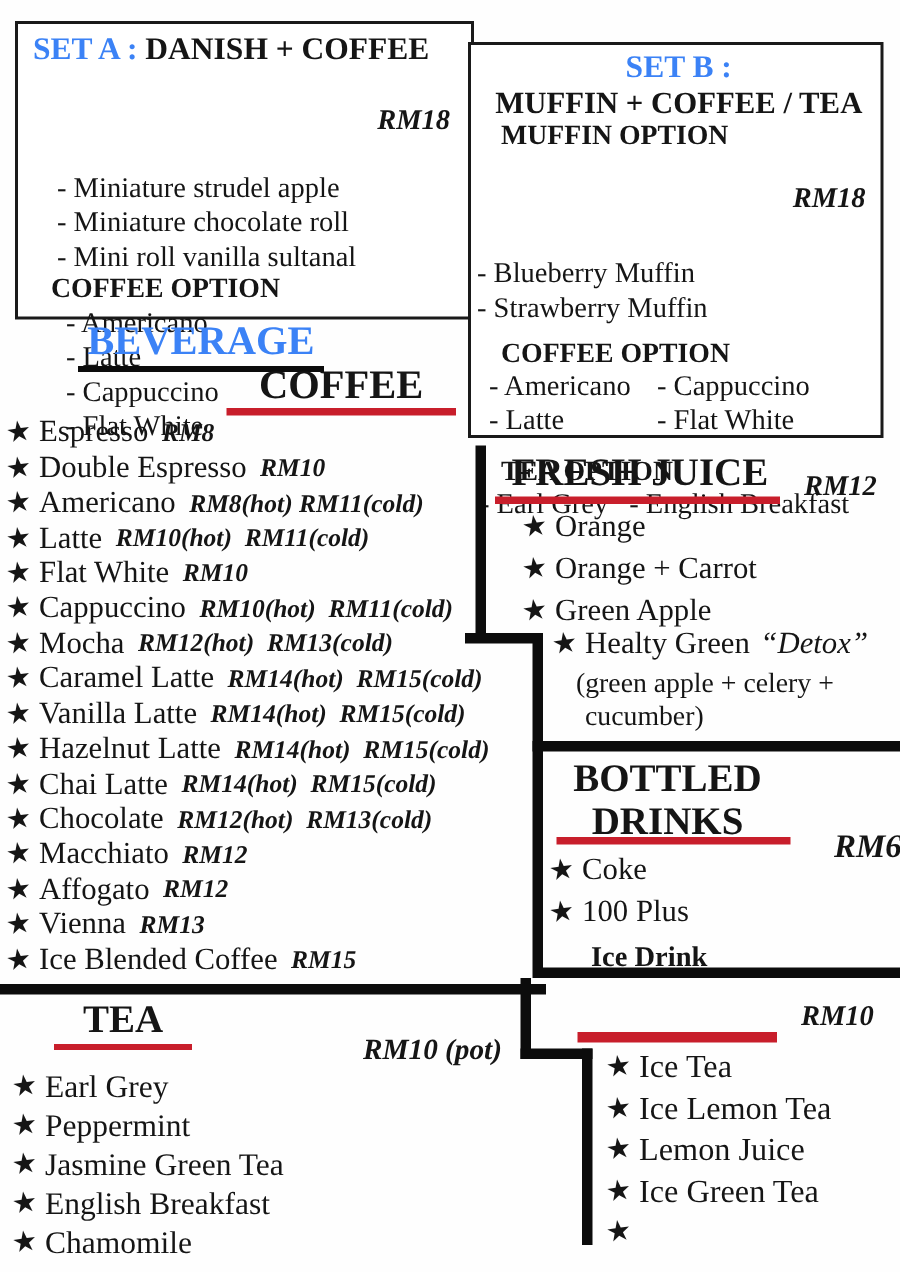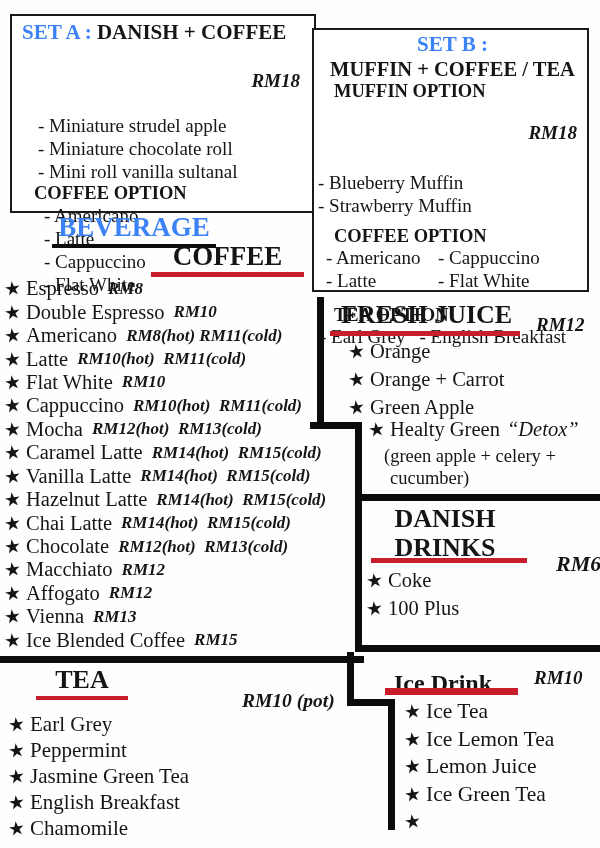--- a/index.html
+++ b/index.html
@@ -220,21 +220,21 @@
     </div>
   <div class="abs mi juice-list" style="left:368px;top:418px;">
     <span class="star">★</span>
     <span class="nm">Healty Green</span>
     <span class="nm ital" style="margin-left:7px;">“Detox”</span>
   </div>
   <div class="abs" style="left:384px;top:446px;font-size:18.5px;">(green apple + celery +</div>
   <div class="abs" style="left:390px;top:468px;font-size:18.5px;">cucumber)</div>
 
   <div class="abs big-title" style="left:360px;top:505px;width:170px;text-align:center;font-size:26px;line-height:28.5px;">
-    <div>DANISH</div>
+    <div>BOTTLED</div>
     <div>DRINKS</div>
   </div>
   <div class="redline" style="left:371px;top:558px;width:156px;height:5px;"></div>
   <div class="abs price" style="left:556px;top:551px;font-size:22px;">RM6</div>
   <div class="abs bottled-list" style="left:366px;top:566px;">
 
       <div class="mi">
         <span class="star">★</span>
         <span class="nm">Coke</span>
       </div>
@@ -269,21 +269,21 @@
         <span class="star">★</span>
         <span class="nm">English Breakfast</span>
       </div>
 
       <div class="mi">
         <span class="star">★</span>
         <span class="nm">Chamomile</span>
       </div>
     </div>
 
-  <div class="abs big-title" style="left:394px;top:670px;font-size:24px;">Ice Drink</div>
+  <div class="abs big-title" style="left:394px;top:628px;font-size:19px;">Ice Drink</div>
   <div class="abs price" style="left:534px;top:667px;font-size:19px;">RM10</div>
   <div class="redline" style="left:385px;top:688px;width:133px;height:7px;"></div>
   <div class="abs ice-list" style="left:404px;top:698px;">
 
       <div class="mi">
         <span class="star">★</span>
         <span class="nm">Ice Tea</span>
       </div>
 
       <div class="mi">

